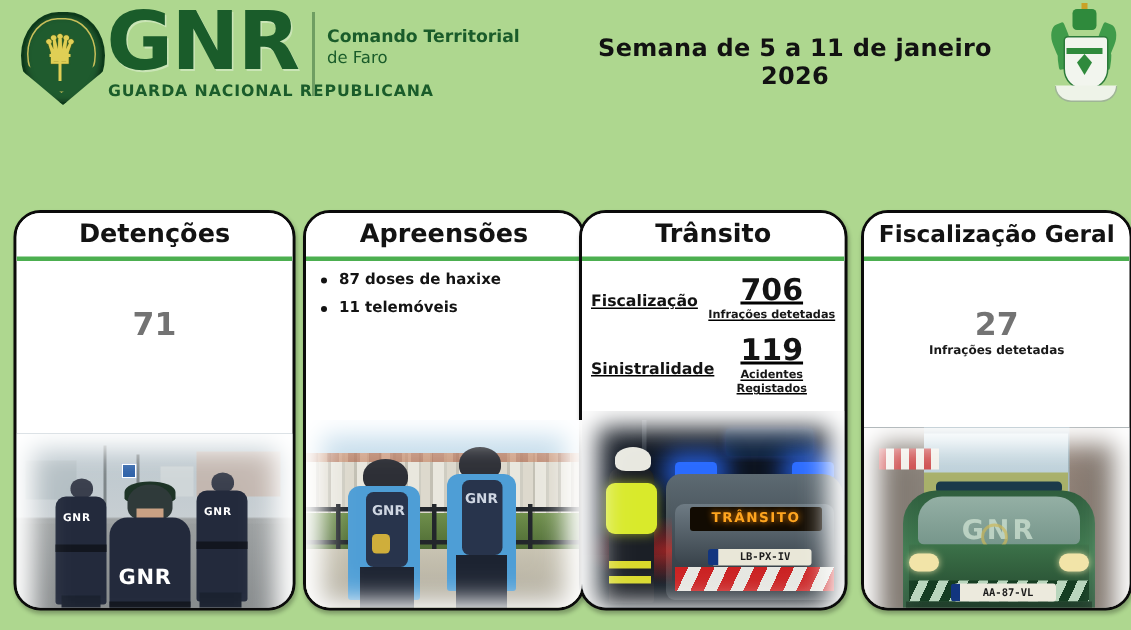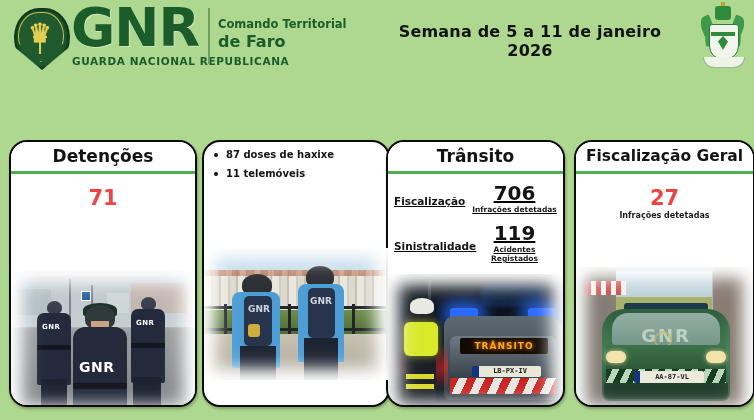--- a/index.html
+++ b/index.html
@@ -48,21 +48,21 @@
     text-shadow:1px 1px 0 rgba(255,255,255,.35);
   }
   .gnr-sub{
     position:absolute;left:72px;top:55px;
     font-family:"DejaVu Sans", sans-serif;
     font-size:10.5px;font-weight:bold;color:#1a5c2a;
     letter-spacing:.6px;
   }
   .divider-v{position:absolute;left:208px;top:8px;width:2px;height:56px;background:#6f9e62;}
   .ct-line1{position:absolute;left:218px;top:17px;font-size:11.5px;font-weight:bold;color:#1a5c2a;font-family:"DejaVu Sans",sans-serif;}
-  .ct-line2{position:absolute;left:218px;top:32px;font-size:16px;font-weight:bold;color:#1a5c2a;font-family:"DejaVu Sans",sans-serif;}
+  .ct-line2{position:absolute;left:218px;top:32px;font-size:11px;font-weight:normal;color:#1a5c2a;font-family:"DejaVu Sans",sans-serif;}
 
   .week{
     position:absolute;left:380px;top:22px;width:300px;text-align:center;
     font-family:"DejaVu Sans", sans-serif;
     font-size:16px;font-weight:bold;color:#121212;letter-spacing:.2px;
   }
 
   .faro-crest{position:absolute;left:699px;top:2px;width:48px;height:70px;}
   .faro-crest .fshield{
     position:absolute;left:10px;top:22px;width:28px;height:34px;
@@ -124,21 +124,21 @@
     border-bottom:3px solid #4caf50;
     background:#fff;white-space:nowrap;
   }
   .card.c4 .card-title{font-size:15.5px;}
   .card.c3 .card-title{font-size:17px;}
 
   .card-body{position:relative;height:231px;}
 
   .bignum{
     text-align:center;font-family:"DejaVu Sans", sans-serif;
-    font-size:21px;font-weight:bold;color:#ef4444;margin-top:12px;
+    font-size:21px;font-weight:bold;color:#737373;margin-top:30px;
   }
   .caption{
     text-align:center;font-family:"DejaVu Sans", sans-serif;
     font-size:8px;font-weight:bold;color:#1a1a1a;margin-top:1px;
   }
 
   ul.seiz{margin:7px 0 0 0;padding:0 0 0 22px;list-style:none;}
   ul.seiz li{
     position:relative;
     font-family:"DejaVu Sans", sans-serif;
@@ -342,20 +342,21 @@
             <div class="neck"></div>
           <div class="off oC"></div>
           <div class="belt bC"></div>
           <div class="lbl big gc">GNR</div>
           <div class="vig"></div>
         </div>
       </div>
     </div>
 
     <div class="card c2">
+      <div class="card-title">Apreensões</div>
       <div class="card-body">
         <ul class="seiz">
           <li>87 doses de haxixe</li>
           <li>11 telemóveis</li>
         </ul>
         <div class="photo ph2">
           <div class="town"></div>
             <div class="roofrow"></div>
           <div class="greenband"></div>
             <div class="wall"></div>

